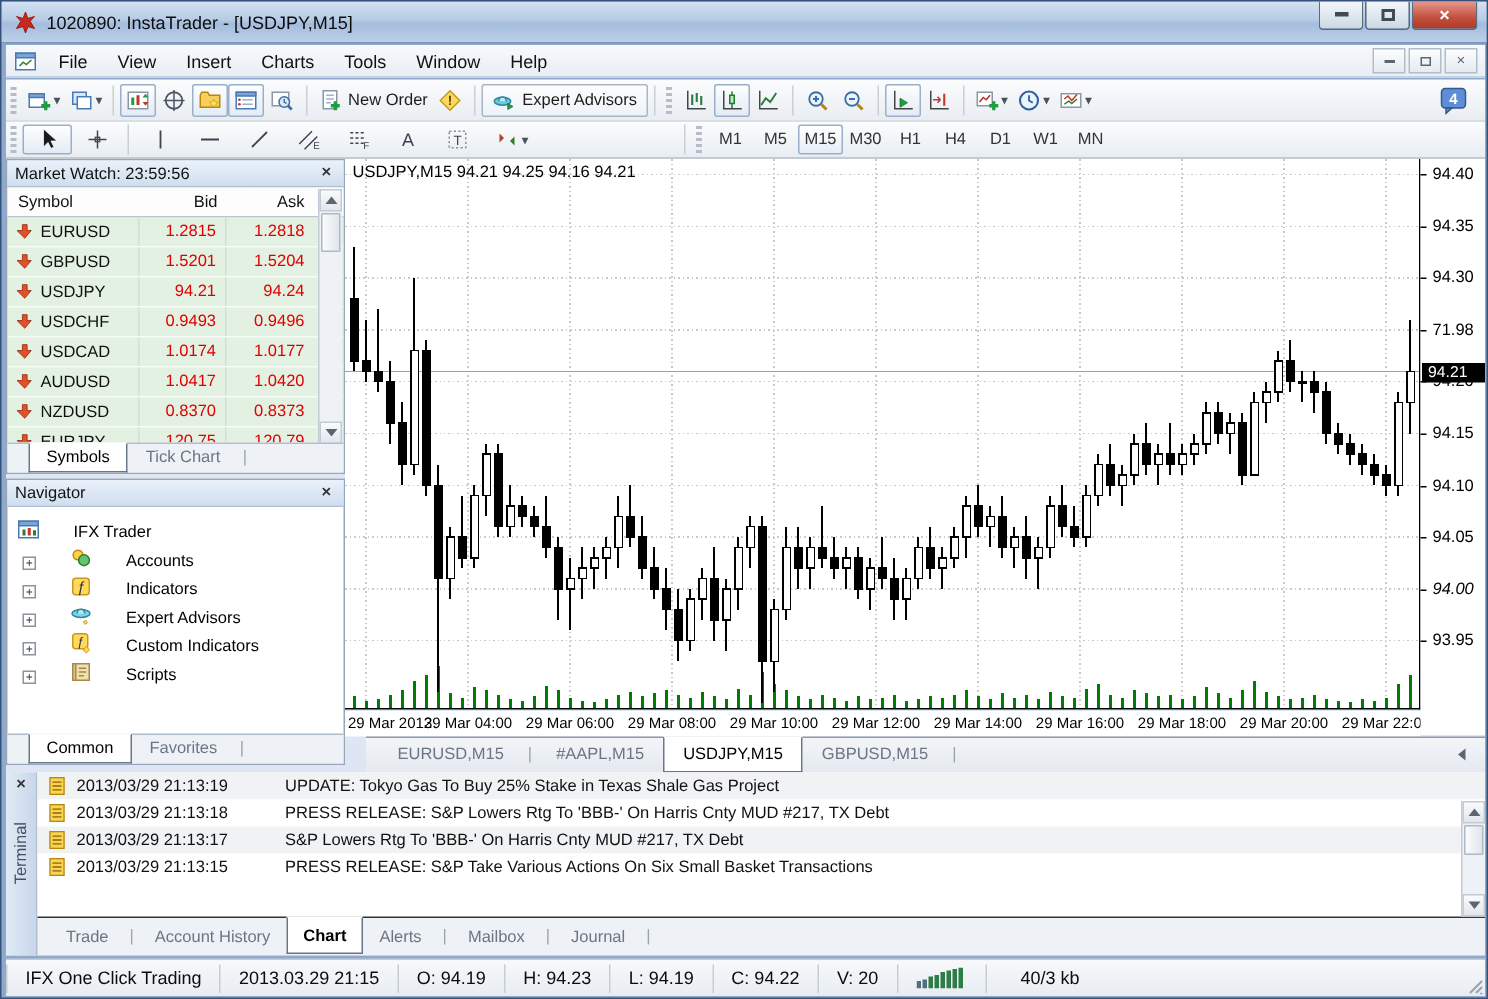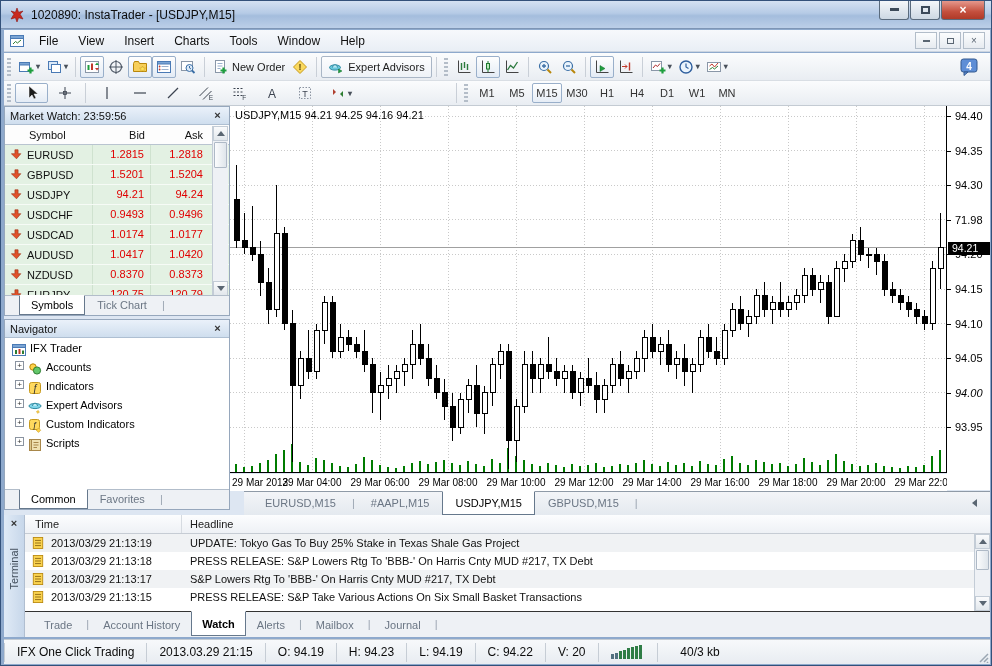--- a/index.html
+++ b/index.html
@@ -57,21 +57,21 @@
   .workspace{position:absolute;left:3px;top:105px;width:986px;height:531px;background:#dde6f2;overflow:hidden}
   .panel{position:absolute;background:#ffffff;border:1px solid #96a7bc}
   .ptitle{height:18px;background:linear-gradient(#eaf1fa,#cfdeee);border-bottom:1px solid #aebfd2;
     display:flex;align-items:center;padding:0 5px;font-size:11px}
   .pclose{margin-left:auto;width:13px;text-align:center;font-weight:bold;color:#333;font-size:11px;line-height:13px}
 
   
   .mw{left:0;top:0;width:226px;height:210px}
   .mw-head{display:flex;height:20px;align-items:center;border-bottom:1px solid #b9c4d0;background:#fdfdfd}
   .mh{font-size:11px;color:#111}
-  .mh.sym{width:88px;padding-left:24px}
+  .mh.sym{width:88px;padding-left:7px}
   .mh.bid{width:58px;text-align:right;padding-right:6px}
   .mh.ask{width:58px;text-align:right;padding-right:6px}
   .mw-rows{height:150px;overflow:hidden}
   .mw-row{display:flex;height:20px;align-items:center;background:#e3f1e3;border-bottom:1px solid #f6fbf6}
   .mc{font-size:11px}
   .mc.sym{width:88px;padding-left:6px;display:flex;align-items:center;gap:5px;border-right:1px solid #cfe2cf;height:100%}
   .mc.bid,.mc.ask{width:58px;text-align:right;padding-right:6px;color:#e00000;border-right:1px solid #cfe2cf;height:100%;line-height:19px}
   .mc.ask{border-right:none}
   .vscroll{position:absolute;width:16px;background:#eef1f5;border-left:1px solid #c3ccd6}
   .sb-btn{height:15px;display:flex;align-items:center;justify-content:center;border:1px solid #c3ccd6;background:linear-gradient(#fafbfc,#e2e7ec)}
@@ -83,21 +83,21 @@
 
   .btabs{position:absolute;left:0;right:0;bottom:0;height:20px;background:#eef1f5;border-top:1px solid #b2bdca;
     display:flex;align-items:stretch;font-size:11px;color:#6b7684;padding-left:14px}
   .btab{padding:3px 11px 0;border:1px solid transparent;margin-top:-1px}
   .btab.on{background:#fff;border-color:#66788c;border-top-color:#fff;color:#000}
   .tabsep{padding:3px 3px 0;color:#9aa4b0}
 
   
   .nav{left:0;top:213px;width:226px;height:191px}
   .tree{padding:4px 0 0 6px}
-  .trow{display:flex;align-items:flex-start;height:19px;gap:3px;font-size:11px;color:#000}
+  .trow{display:flex;align-items:flex-end;height:19px;gap:22px;font-size:11px;color:#000}
   .trow.child{padding-left:4px}
   .expbox{width:9px;height:9px;border:1px solid #8a93a0;background:#fff;font-size:8px;line-height:7px;text-align:center;color:#333;flex:none}
 
   
   .plot{position:absolute;left:226px;top:0;width:717px;height:367px;background:#fff;
     border-right:1px solid #000;border-bottom:1px solid #000}
   .ohlc{position:absolute;left:5px;top:3px;font-size:11px;color:#000;white-space:nowrap}
   .paxis{position:absolute;left:943px;top:0;width:43px;height:384px;background:#fff;font-size:11px}
   .axlab{position:absolute;left:8px;color:#000;white-space:nowrap}
   .axtick{position:absolute;left:0;width:4px;height:1px;background:#000}
@@ -949,24 +949,20 @@
         <span class="arr-r"></span>
       </span>
     </div>
 
     <div class="term">
       <div class="term-strip">
         <span class="pclose">×</span>
         <span class="vlabel">Terminal</span>
       </div>
       <div class="term-table">
-        <div class="term-head">
-          <span class="th-time">Time</span>
-          <span class="th-head">Headline</span>
-        </div>
         <div id="news-rows">
             <div class="nrow alt">
               <span class="nd-ic">
                 <svg width="12" height="14" viewBox="0 0 14 16">
                   <rect x="1.5" y="1.5" width="11" height="13" fill="#fad34f" stroke="#b8860b"></rect>
                   <path d="M3.5 5h7M3.5 8h7M3.5 11h7" stroke="#8a6512"></path>
                 </svg>
               </span>
               <span class="nd-time">2013/03/29 21:13:19</span>
               <span class="nd-head">UPDATE: Tokyo Gas To Buy 25% Stake in Texas Shale Gas Project</span>
@@ -1009,21 +1005,21 @@
           <div class="sb-thumb" style="height:20px"></div>
           <div class="sb-btn" style="position:absolute;bottom:0;left:0;right:0">
               <span class="arr-dn"></span>
             </div>
         </div>
       </div>
       <div class="term-tabs">
         <span class="ttab">Trade</span>
         <span class="ttabsep">|</span>
         <span class="ttab">Account History</span>
-        <span class="ttab on">Watch</span>
+        <span class="ttab on">Chart</span>
         <span class="ttab">Alerts</span>
         <span class="ttabsep">|</span>
         <span class="ttab">Mailbox</span>
         <span class="ttabsep">|</span>
         <span class="ttab">Journal</span>
         <span class="ttabsep">|</span>
       </div>
     </div>
   </div>
 

